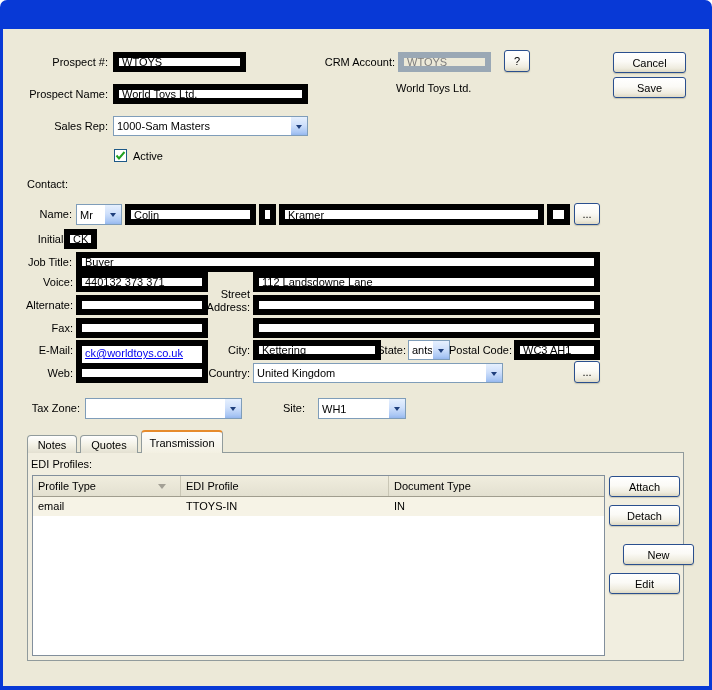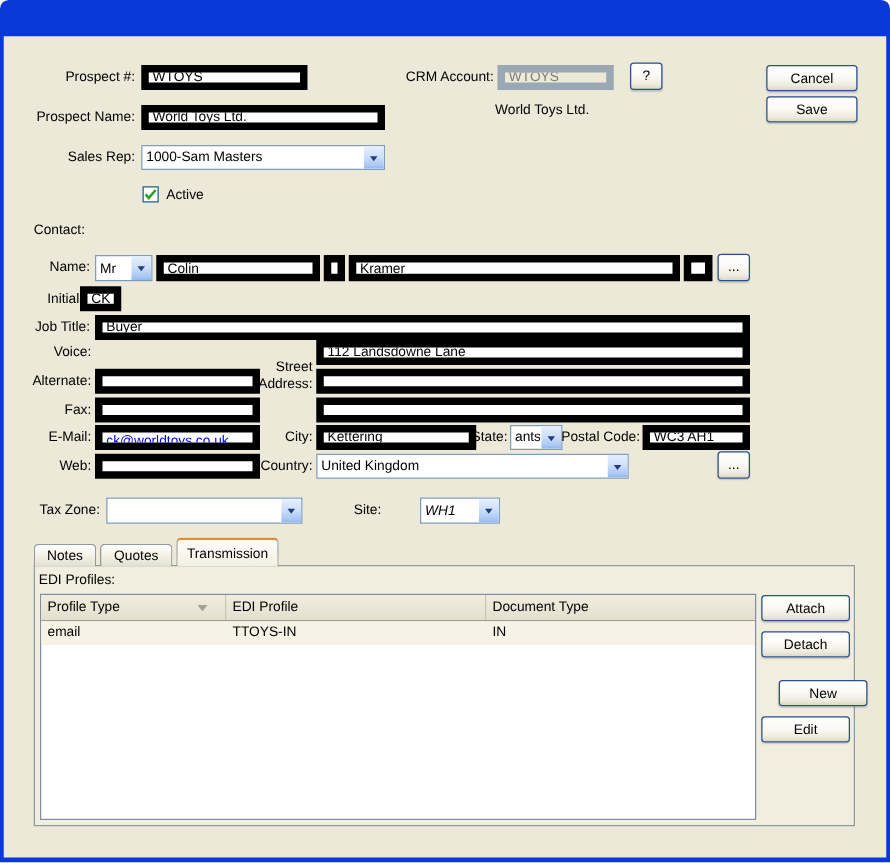--- a/index.html
+++ b/index.html
@@ -110,26 +110,27 @@
   <input class="txt" style="left: 547px; top: 204px; width: 23px; height: 21px; padding: 1px;" value="">
   <button class="btn" style="left:574px;top:203px;width:26px;height:22px;">...</button>
 
   <span class="lbl r" style="right:640px;top:233px;">Initials:</span>
   <input class="txt" style="left: 64px; top: 229px; width: 33px; height: 20px;" value="CK">
 
   <span class="lbl r" style="right:640px;top:256px;">Job Title:</span>
   <input class="txt" style="left: 76px; top: 252px; width: 524px; height: 20px;" value="Buyer">
 
   <span class="lbl r" style="right:639px;top:276px;">Voice:</span>
+  <input class="txt" style="left: 76px; top: 272px; width: 132px; height: 20px;" value="440132 373 371">
   <span class="lbl r" style="right:639px;top:299px;">Alternate:</span>
   <input class="txt" style="left: 76px; top: 295px; width: 132px; height: 20px;" value="">
   <span class="lbl r" style="right:639px;top:322px;">Fax:</span>
   <input class="txt" style="left: 76px; top: 318px; width: 132px; height: 20px;" value="">
   <span class="lbl r" style="right:639px;top:344px;">E-Mail:</span>
-  <div class="txt" style="left:76px;top:340px;width:132px;height:20px;overflow:hidden;">
+  <div class="txt" style="left:76px;top:340px;width:132px;height:29px;overflow:hidden;">
     <a class="link" href="#">ck@worldtoys.co.uk</a>
   </div>
   <span class="lbl r" style="right:639px;top:367px;">Web:</span>
   <input class="txt" style="left: 76px; top: 363px; width: 132px; height: 20px;" value="">
 
   <span class="lbl r" style="right:462px;top:288px;width:52px;white-space:normal;line-height:13px;">Street Address:</span>
   <input class="txt" style="left: 253px; top: 272px; width: 347px; height: 20px;" value="112 Landsdowne Lane">
   <input class="txt" style="left: 253px; top: 295px; width: 347px; height: 20px;" value="">
   <input class="txt" style="left: 253px; top: 318px; width: 347px; height: 20px;" value="">
 
@@ -155,21 +156,21 @@
   <button class="btn" style="left:574px;top:361px;width:26px;height:22px;">...</button>
 
   <span class="lbl r" style="right:632px;top:402px;">Tax Zone:</span>
   <div class="combo" style="left:85px;top:398px;width:157px;height:21px;">
     <span class="ct"></span>
     <span class="arrow">
         <i></i>
       </span>
   </div>
   <span class="lbl" style="left:283px;top:402px;">Site:</span>
-  <div class="combo" style="left:336px;top:398px;width:64px;height:21px;font-style:italic;">
+  <div class="combo" style="left:318px;top:398px;width:88px;height:21px;">
     <span class="ct">WH1</span>
     <span class="arrow">
         <i></i>
       </span>
   </div>
 
   <div class="tab" style="left:27px;top:435px;width:50px;height:18px;z-index:2;">
     <span>Notes</span>
   </div>
   <div class="tab" style="left:80px;top:435px;width:58px;height:18px;z-index:2;">

